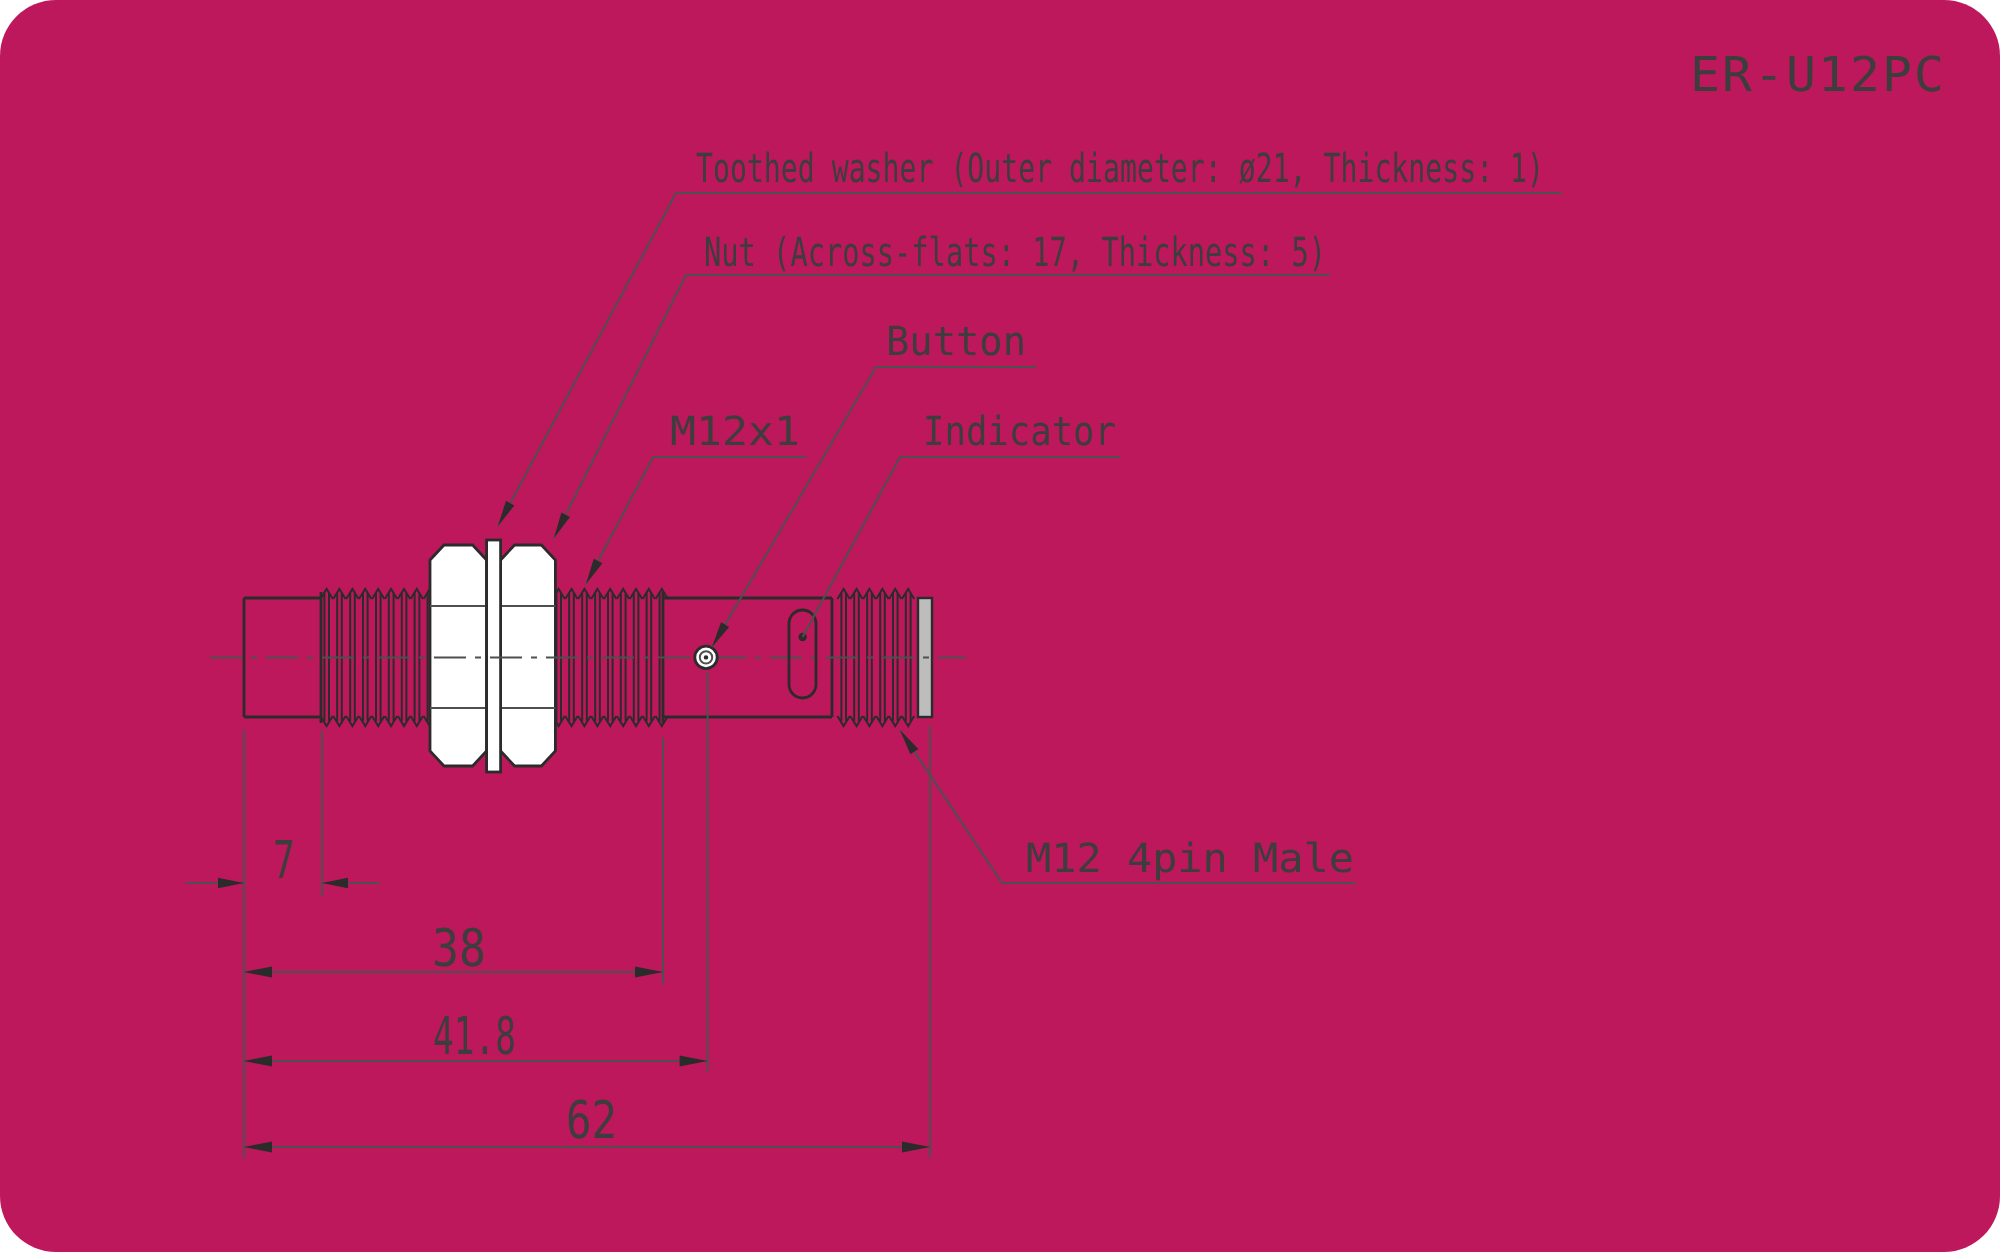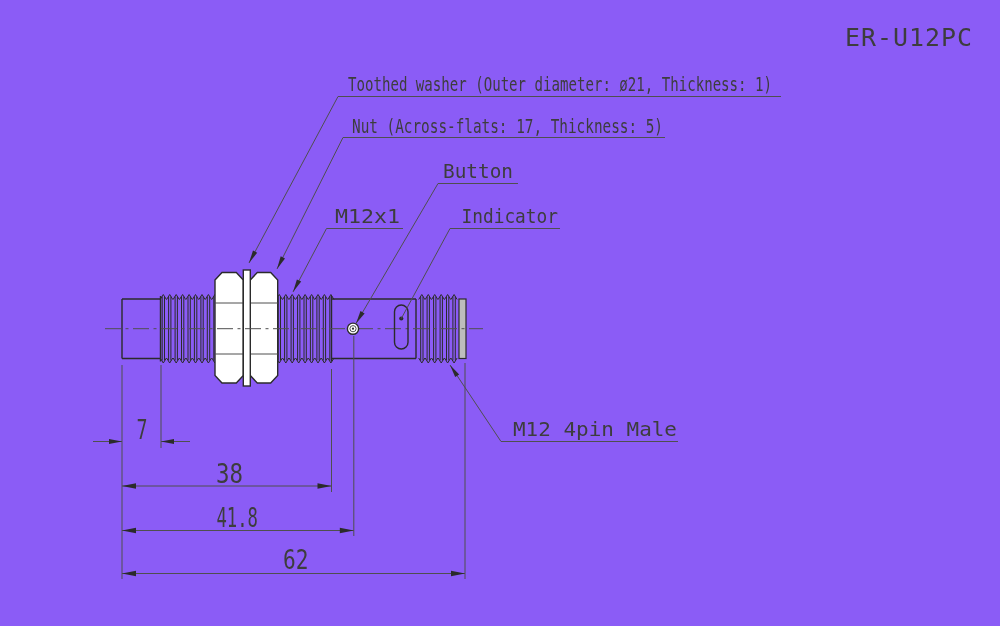--- a/index.html
+++ b/index.html
@@ -8,21 +8,22 @@
     background: #ffffff;
     width: 1000px;
     height: 626px;
     overflow: hidden;
     font-family: "DejaVu Sans Mono", monospace;
   }
   #stage {
     position: relative;
     width: 1000px;
     height: 626px;
-    background: #8b5cf6;
+    background: #be185d;
+    border-radius: 28px;
   }
   svg text {
     font-family: "DejaVu Sans Mono", monospace;
     fill: #3d3d3d;
   }
   .lbl  { font-size: 20px; }
   .dim  { font-size: 26px; }
   .ttl  { font-size: 24px; letter-spacing: 1px; }
   .outline { stroke: #2b2b2b; stroke-width: 1.4; fill: none; }
   .thin    { stroke: #4f4f4f; stroke-width: 1;   fill: none; }

